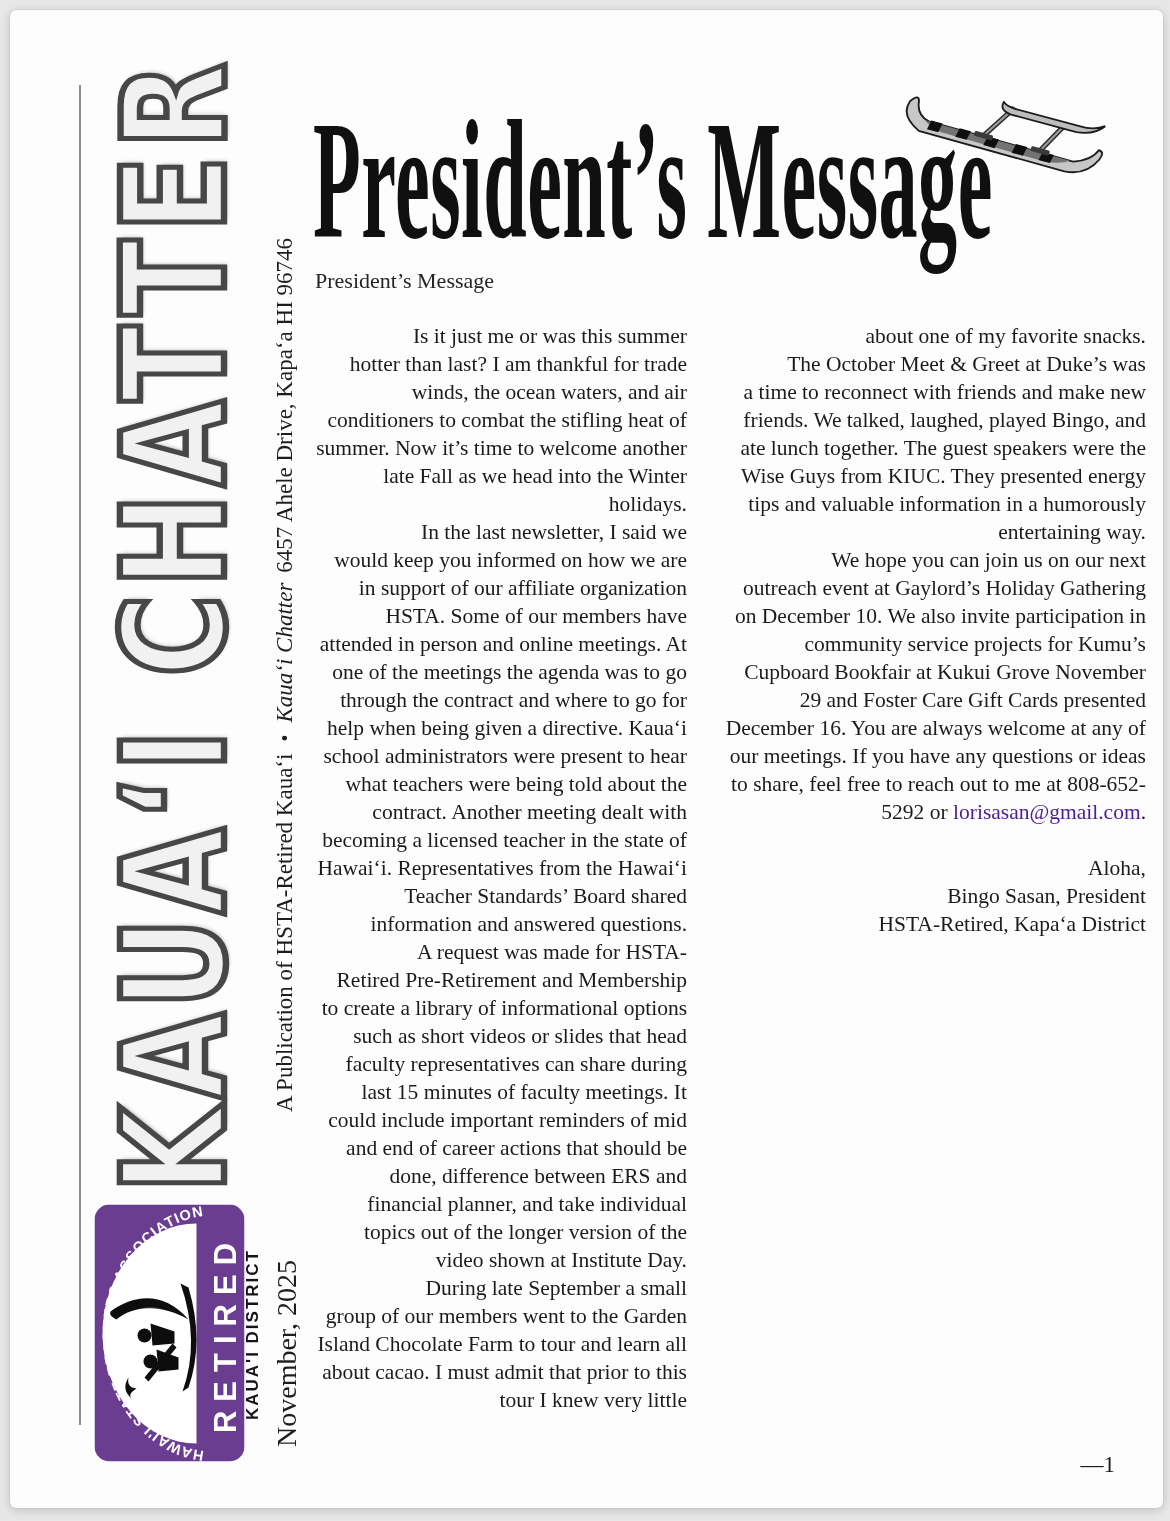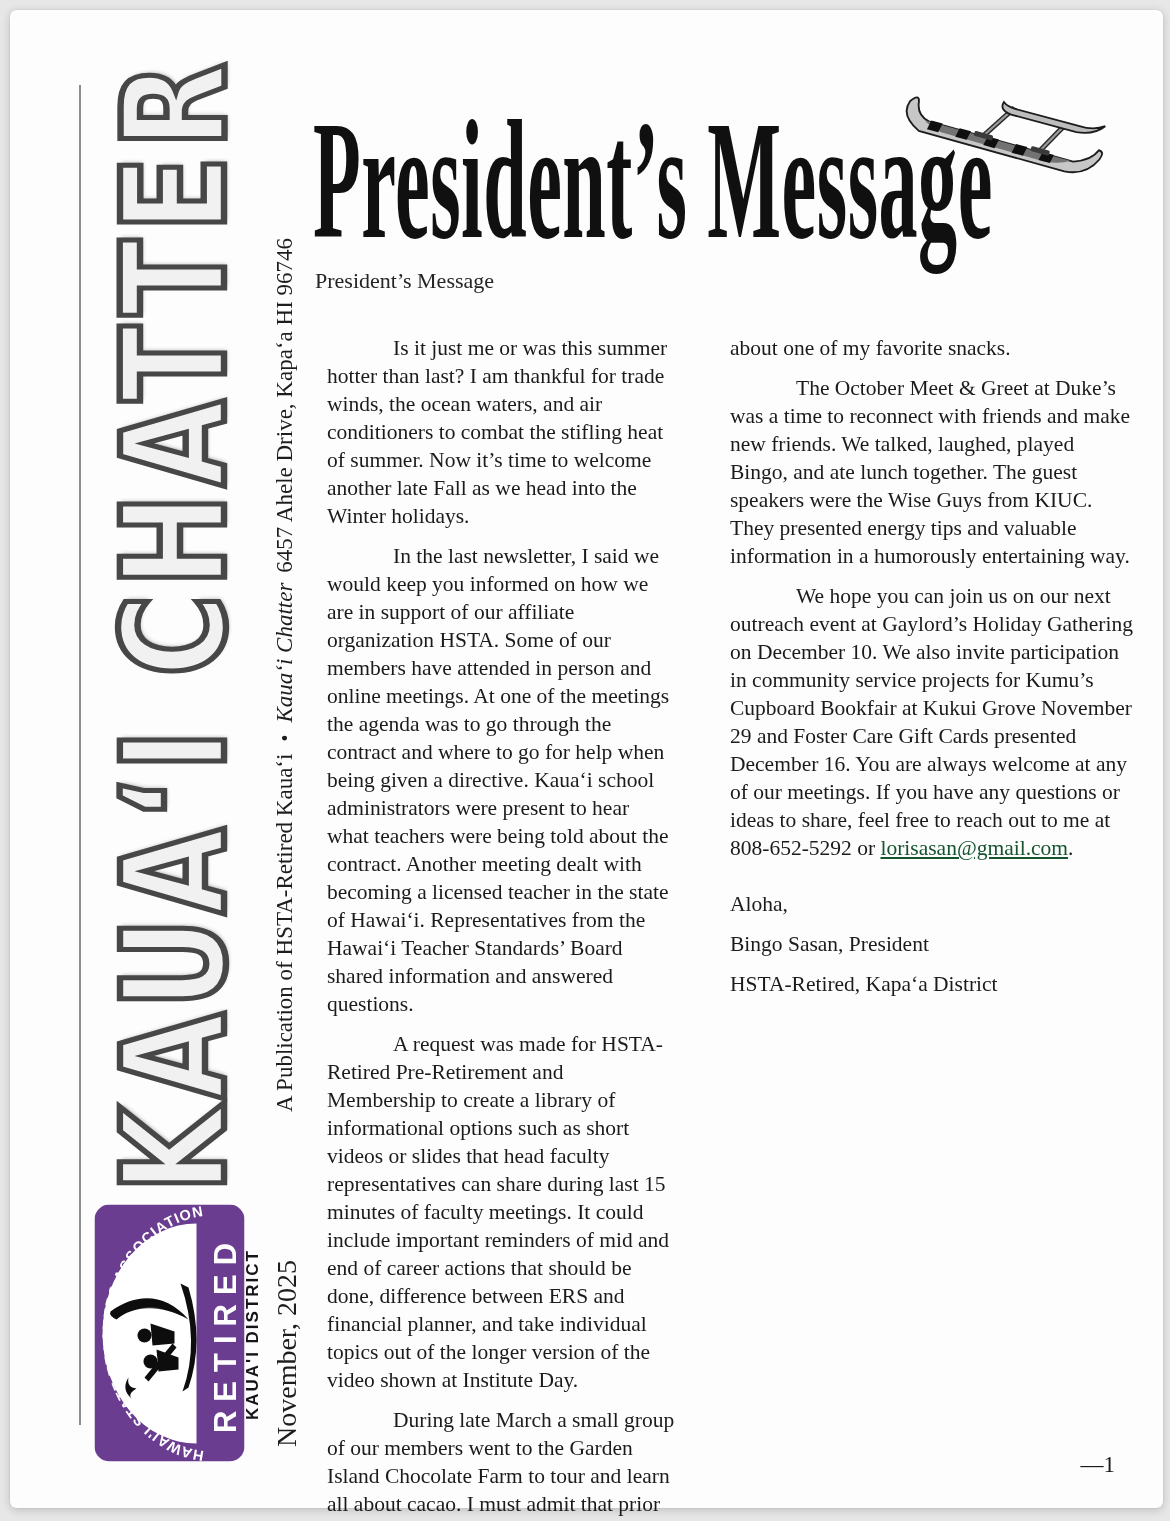--- a/index.html
+++ b/index.html
@@ -68,22 +68,22 @@
   .page-subtitle {
     position:absolute; left:305px; top:258px;
     font-size:22px; color:#252525;
   }
   .canoe-art { position:absolute; left:878px; top:62px; width:220px; height:150px; }
   
   .col { position:absolute; top:312px; font-size:21.5px; line-height:28px; color:#1b1b1b; text-align:left; }
   .col-left  { left:305px; width:372px; }
   .col-right { left:708px; width:428px; }
   .col p.indent { text-indent:66px; }
-  .col p { margin:12px; }
-  .email-link { color:#14532d; text-decoration:underline; cursor:pointer; }
+  .col p { margin:0;text-align:right; }
+  .email-link { color:#4c1d95; cursor:pointer; }
   .signoff { margin-top:28px; }
   .page-number {
     position:absolute; right:48px; top:1442px;
     font-size:23px; color:#1b1b1b;
   }
 </style>
 </head>
 <body>
 
 <div class="sheet">
@@ -154,21 +154,21 @@
       <rect x="188" y="50" width="26" height="7" rx="2" fill="#3a3a3a"></rect>
     </g>
   </svg>
 
   <div class="page-subtitle">President’s Message</div>
 
   <div class="col col-left">
     <p class="indent">Is it just me or was this summer hotter than last? I am thankful for trade winds, the ocean waters, and air conditioners to combat the stifling heat of summer. Now it’s time to welcome another late Fall as we head into the Winter holidays.</p>
     <p class="indent">In the last newsletter, I said we would keep you informed on how we are in support of our affiliate organization HSTA. Some of our members have attended in person and online meetings. At one of the meetings the agenda was to go through the contract and where to go for help when being given a directive. Kauaʻi school administrators were present to hear what teachers were being told about the contract. Another meeting dealt with becoming a licensed teacher in the state of Hawaiʻi.  Representatives from the Hawaiʻi Teacher Standards’ Board shared information and answered questions.</p>
     <p class="indent">A request was made for HSTA-Retired Pre-Retirement and Membership to create a library of informational options such as short videos or slides that head faculty representatives can share during last 15 minutes of faculty meetings. It could include important reminders of mid and end of career actions that should be done, difference between ERS and financial planner, and take individual topics out of the longer version of the video shown at Institute Day.</p>
-    <p class="indent">During late March a small group of our members went to the Garden Island Chocolate Farm to tour and learn all about cacao.  I must admit that prior to this tour I knew very little</p>
+    <p class="indent">During late September a small group of our members went to the Garden Island Chocolate Farm to tour and learn all about cacao.  I must admit that prior to this tour I knew very little</p>
   </div>
 
   <div class="col col-right">
     <p>about one of my favorite snacks.</p>
     <p class="indent">The October Meet &amp; Greet at Duke’s was a time to reconnect with friends and make new friends. We talked, laughed, played Bingo, and ate lunch together. The guest speakers were the Wise Guys from KIUC. They presented energy tips and valuable information in a humorously entertaining way.</p>
     <p class="indent"><span>We hope you can join us on our next outreach event at Gaylord’s Holiday Gathering on December 10. We also invite participation in community service projects for Kumu’s Cupboard Bookfair at Kukui Grove November 29 and Foster Care Gift Cards presented December 16.  You are always welcome at any of our meetings. If you have any questions or ideas to share, feel free to reach out to me at 808-652-5292 or </span><a class="email-link">lorisasan@gmail.com</a><span>.</span></p>
     <div class="signoff">
       <p>Aloha,</p>
       <p>Bingo Sasan, President</p>
       <p>HSTA-Retired, Kapaʻa District</p>

